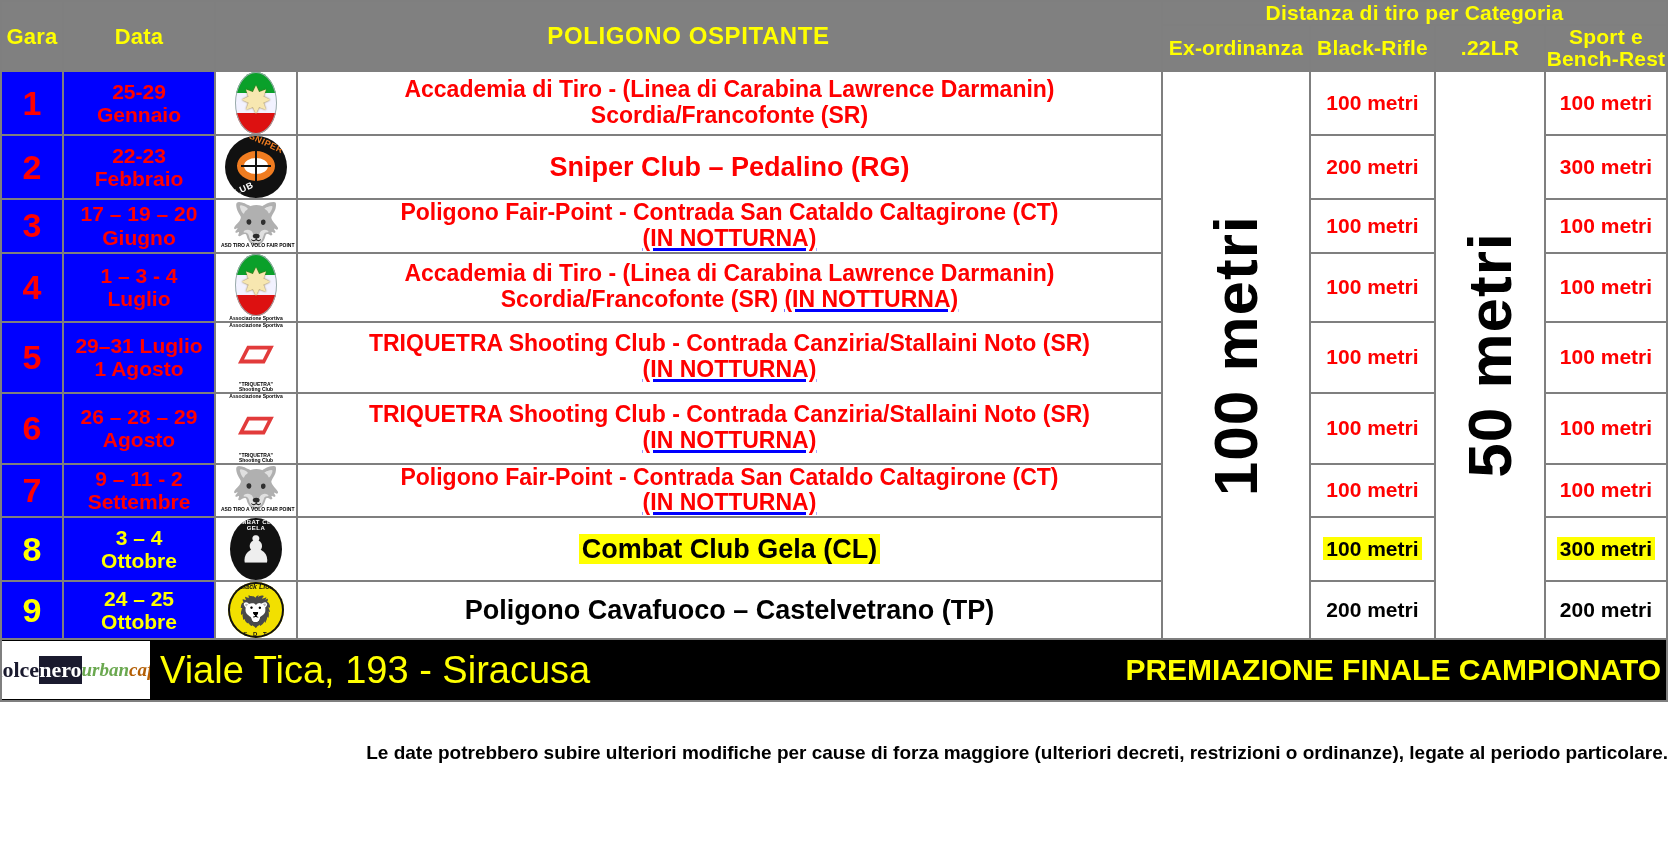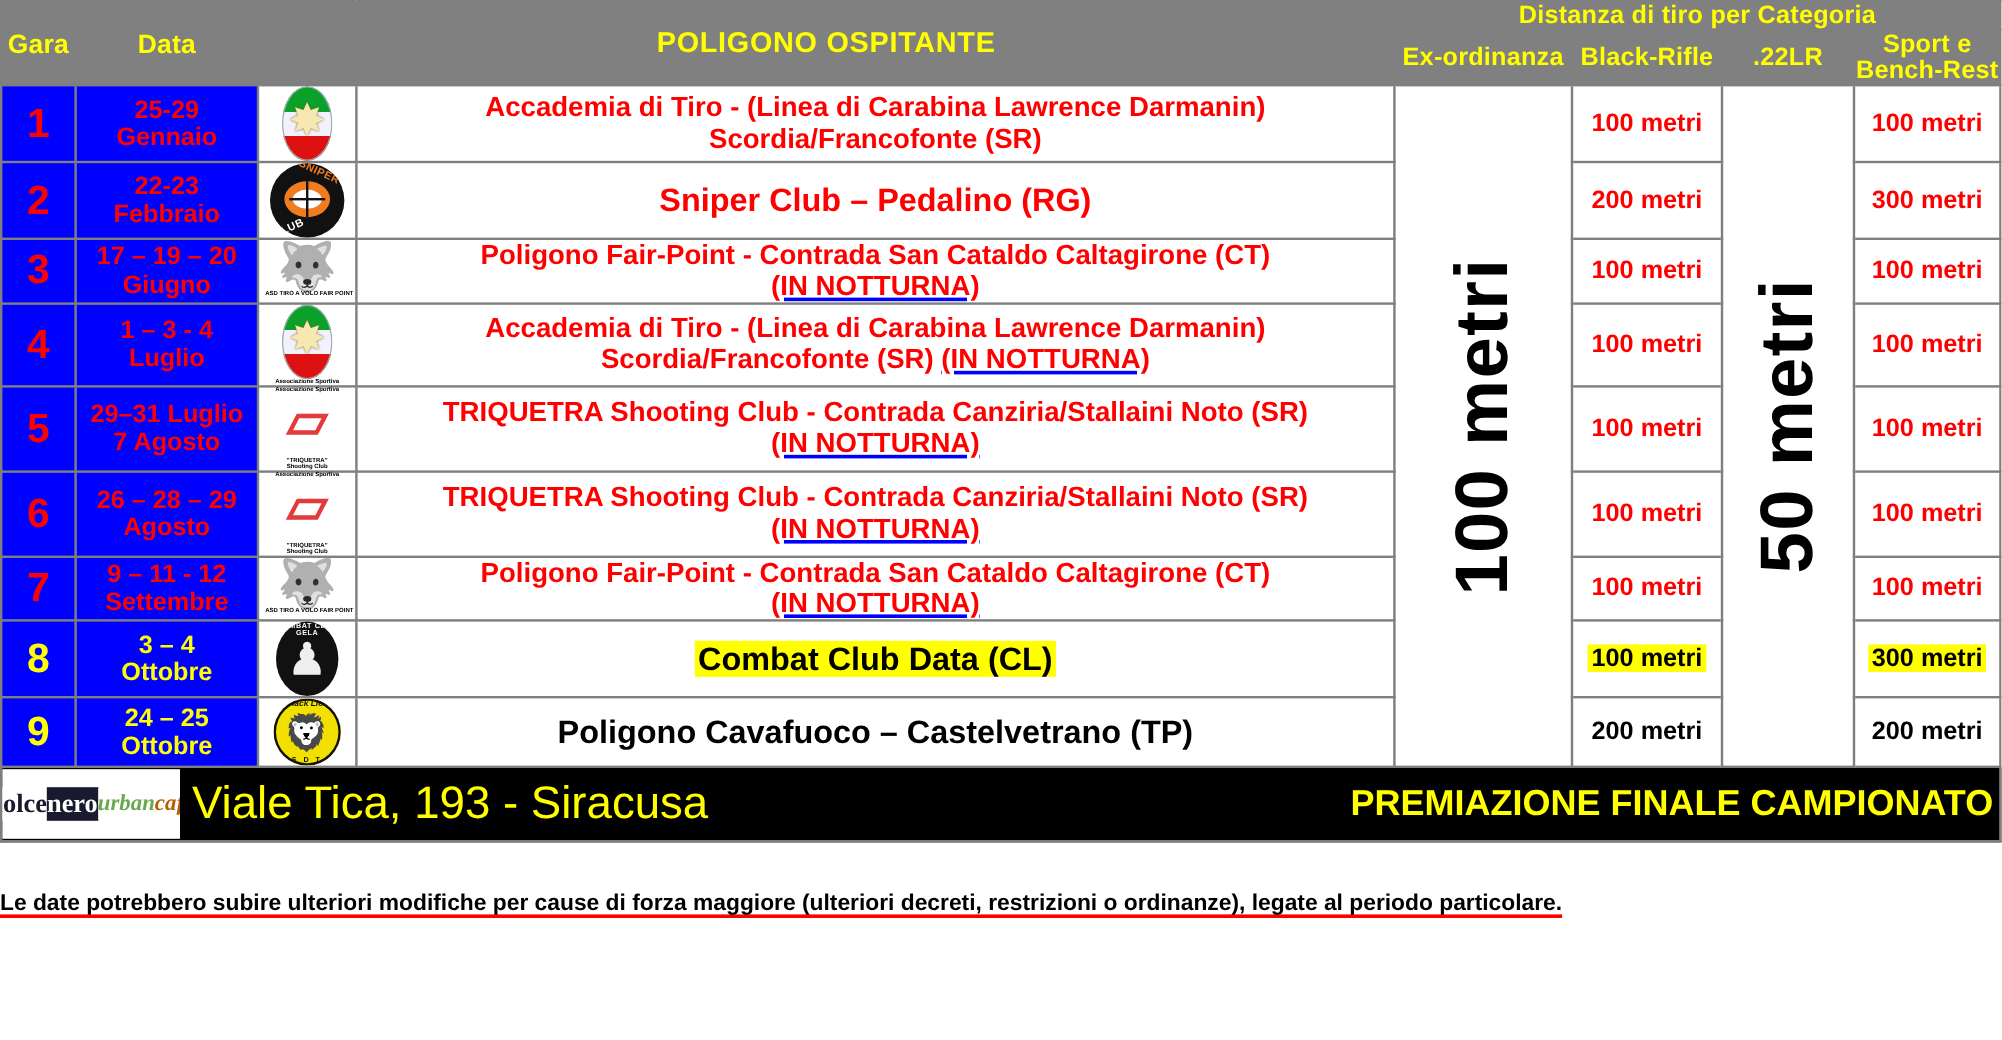--- a/index.html
+++ b/index.html
@@ -127,23 +127,22 @@
   .dn-b{flex:1;background:#1a1a2e;color:#ffffff;font-size:22px;font-weight:bold;
         display:flex;align-items:center;justify-content:center;font-family:"Liberation Serif",serif;}
   .dn-row2{display:flex;width:100%;height:26px;align-items:center;justify-content:center;background:#fff;}
   .dn-u{color:#6aa84f;font-style:italic;font-size:19px;font-weight:bold;font-family:"Liberation Serif",serif;}
   .dn-c{color:#b45f06;font-style:italic;font-size:19px;font-weight:bold;font-family:"Liberation Serif",serif;}
   .f-addr{color:#ffff00;font-size:38px;font-weight:normal;padding-left:10px;white-space:nowrap;}
   .f-prem{color:#ffff00;font-size:30px;font-weight:bold;margin-left:auto;padding-right:5px;white-space:nowrap;}
 
   .disclaimer{
     margin-top:40px;
-    text-align:left;
+    text-align:right;
     font-size:19px;font-weight:bold;color:#000;
-    text-decoration:underline;
     text-decoration-color:#ff0000;
     text-decoration-thickness:3px;
     text-underline-offset:4px;
   }
 </style>
 </head>
 <body>
 
 <div class="sheet">
 
@@ -259,21 +258,21 @@
         </div>
       </td>
       <td class="c-dist">100 metri</td>
       <td class="c-dist c-sport">100 metri</td>
     </tr>
 
     <tr>
       <td class="c-gara">5</td>
       <td class="c-data">
         <div>29–31 Luglio</div>
-        <div>7 Agosto</div>
+        <div>1 Agosto</div>
       </td>
       <td class="c-logo">
         <div class="logo-cap top">Associazione Sportiva</div>
         <div class="logo lg-tri">
               <div class="tri">▱</div>
             </div>
         <div class="logo-cap">"TRIQUETRA"</div>
         <div class="logo-cap">Shooting Club</div>
       </td>
       <td class="c-name">
@@ -302,21 +301,21 @@
         <div>TRIQUETRA Shooting Club - Contrada Canziria/Stallaini Noto (SR)</div>
         <div class="notturna">(IN NOTTURNA)</div>
       </td>
       <td class="c-dist">100 metri</td>
       <td class="c-dist c-sport">100 metri</td>
     </tr>
 
     <tr>
       <td class="c-gara">7</td>
       <td class="c-data">
-        <div>9 – 11 - 12</div>
+        <div>9 – 11 - 2</div>
         <div>Settembre</div>
       </td>
       <td class="c-logo">
         <div class="logo lg-wolf">
           <div class="wolf">🐺</div>
           <div class="logo-cap">ASD TIRO A VOLO FAIR POINT</div>
         </div>
       </td>
       <td class="c-name">
         <div>Poligono Fair-Point - Contrada San Cataldo Caltagirone (CT)</div>
@@ -331,21 +330,21 @@
       <td class="c-data y">
         <div>3 – 4</div>
         <div>Ottobre</div>
       </td>
       <td class="c-logo">
         <div class="logo lg-combat">
           <div class="cb-t">COMBAT CLUB GELA</div>
         </div>
       </td>
       <td class="c-name blk" style="font-size:27px">
-        <span class="hl">Combat Club Data (CL)</span>
+        <span class="hl">Combat Club Gela (CL)</span>
       </td>
       <td class="c-dist blk">
         <span class="hl">100 metri</span>
       </td>
       <td class="c-dist c-sport blk">
         <span class="hl">300 metri</span>
       </td>
     </tr>
 
     <tr>

